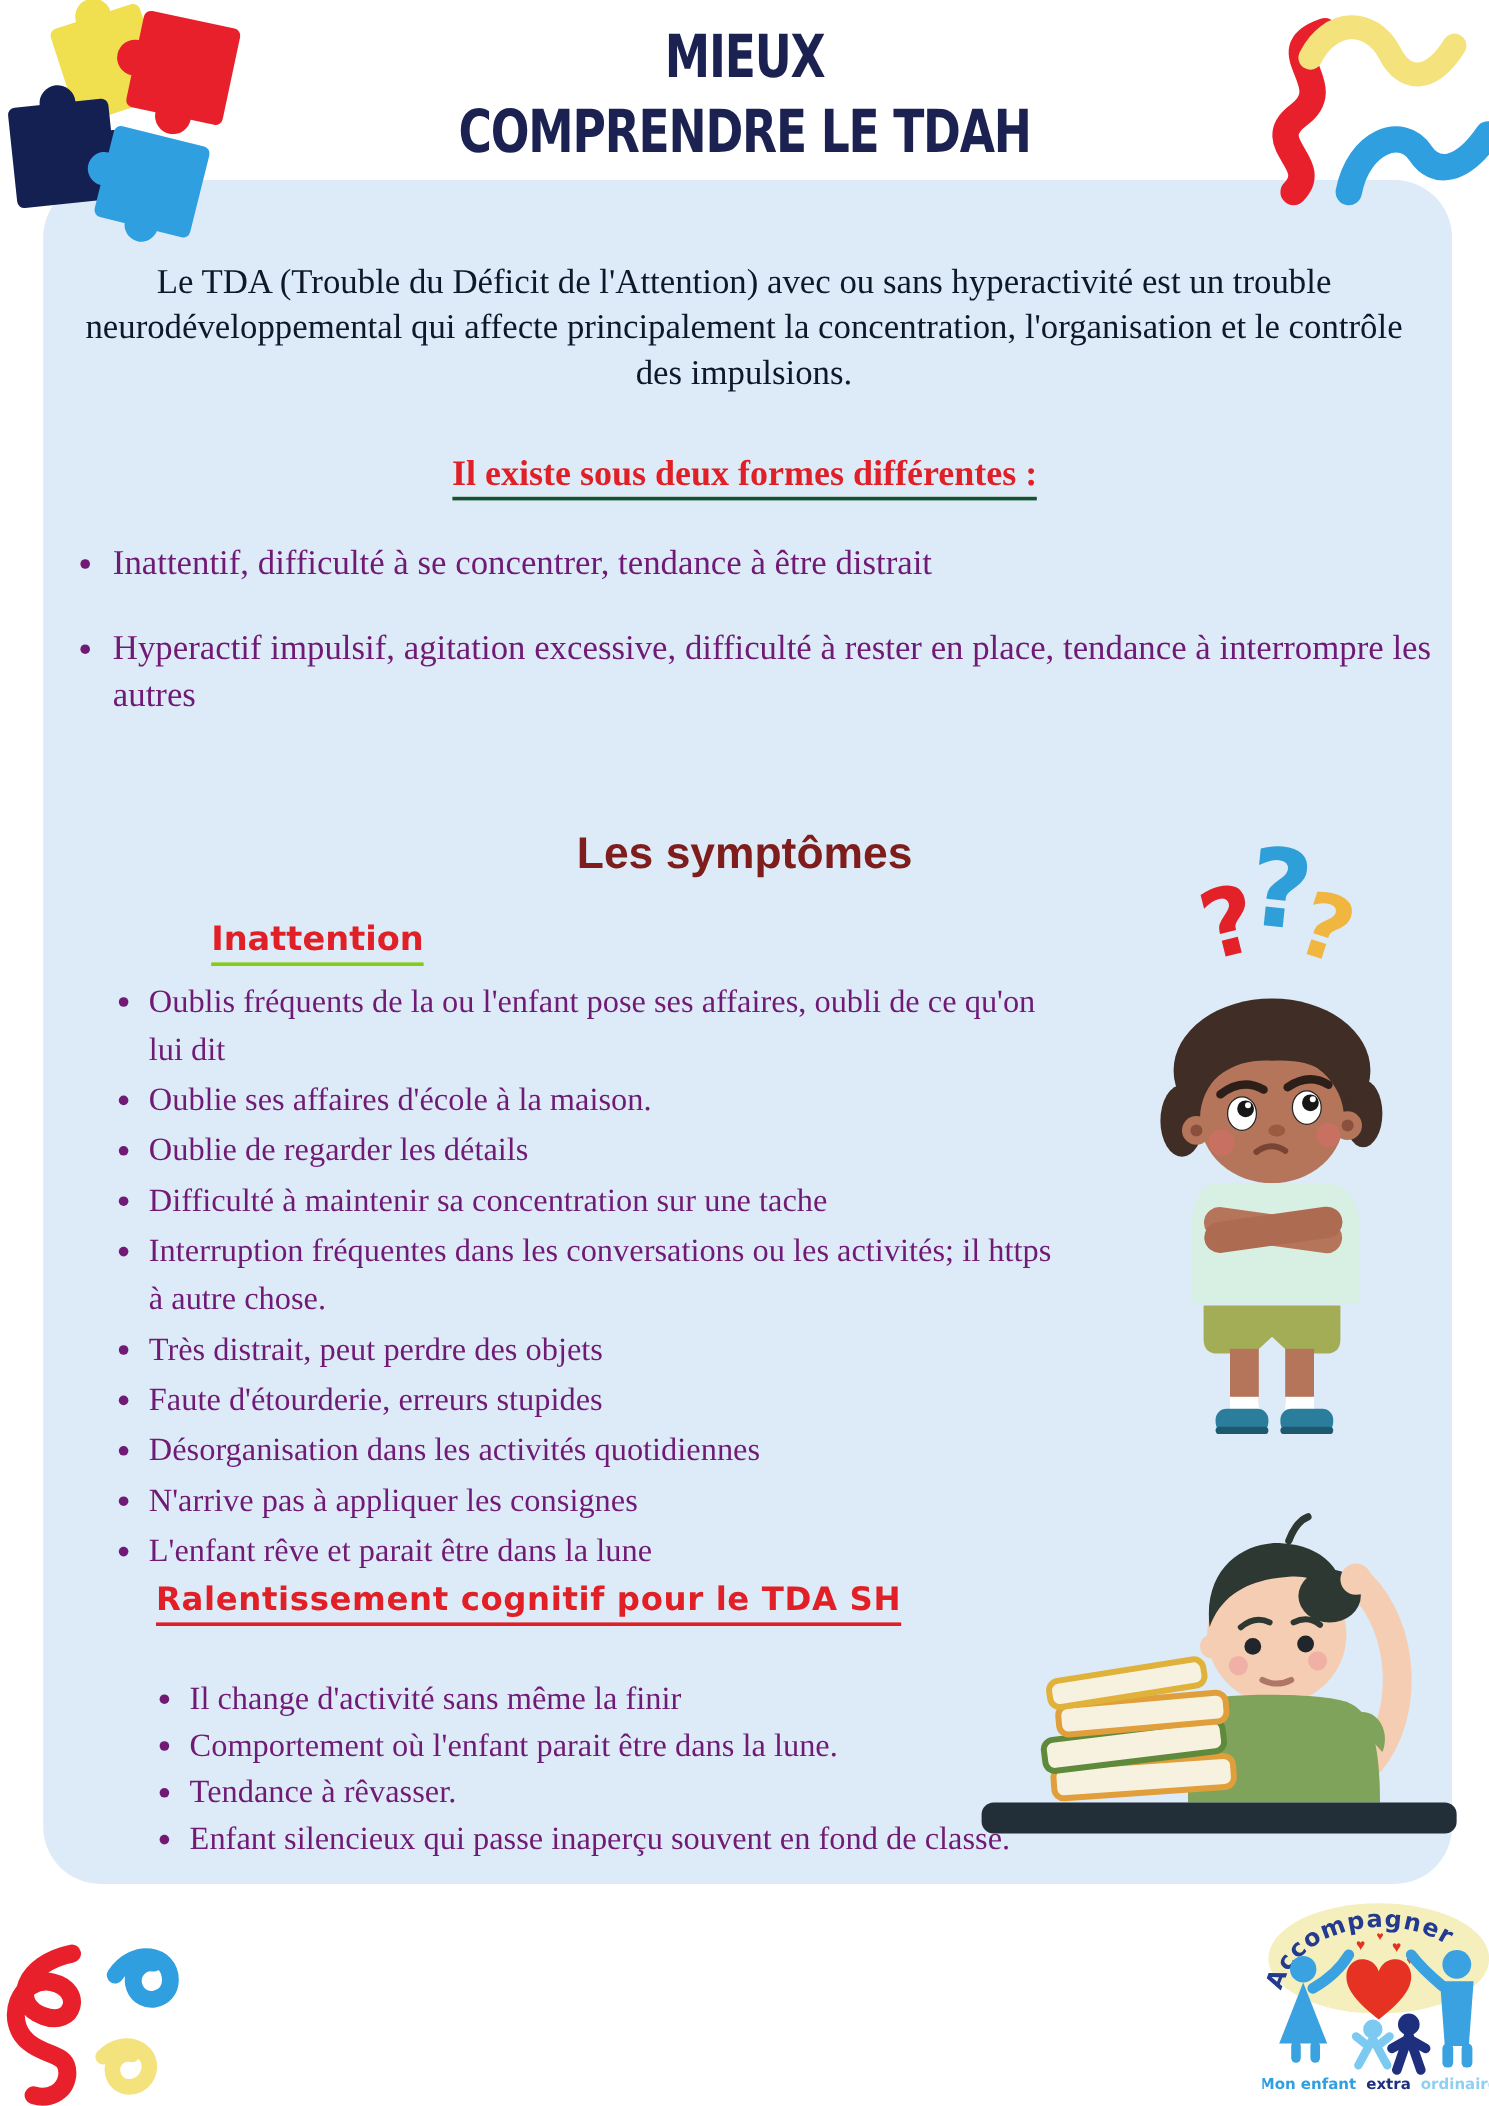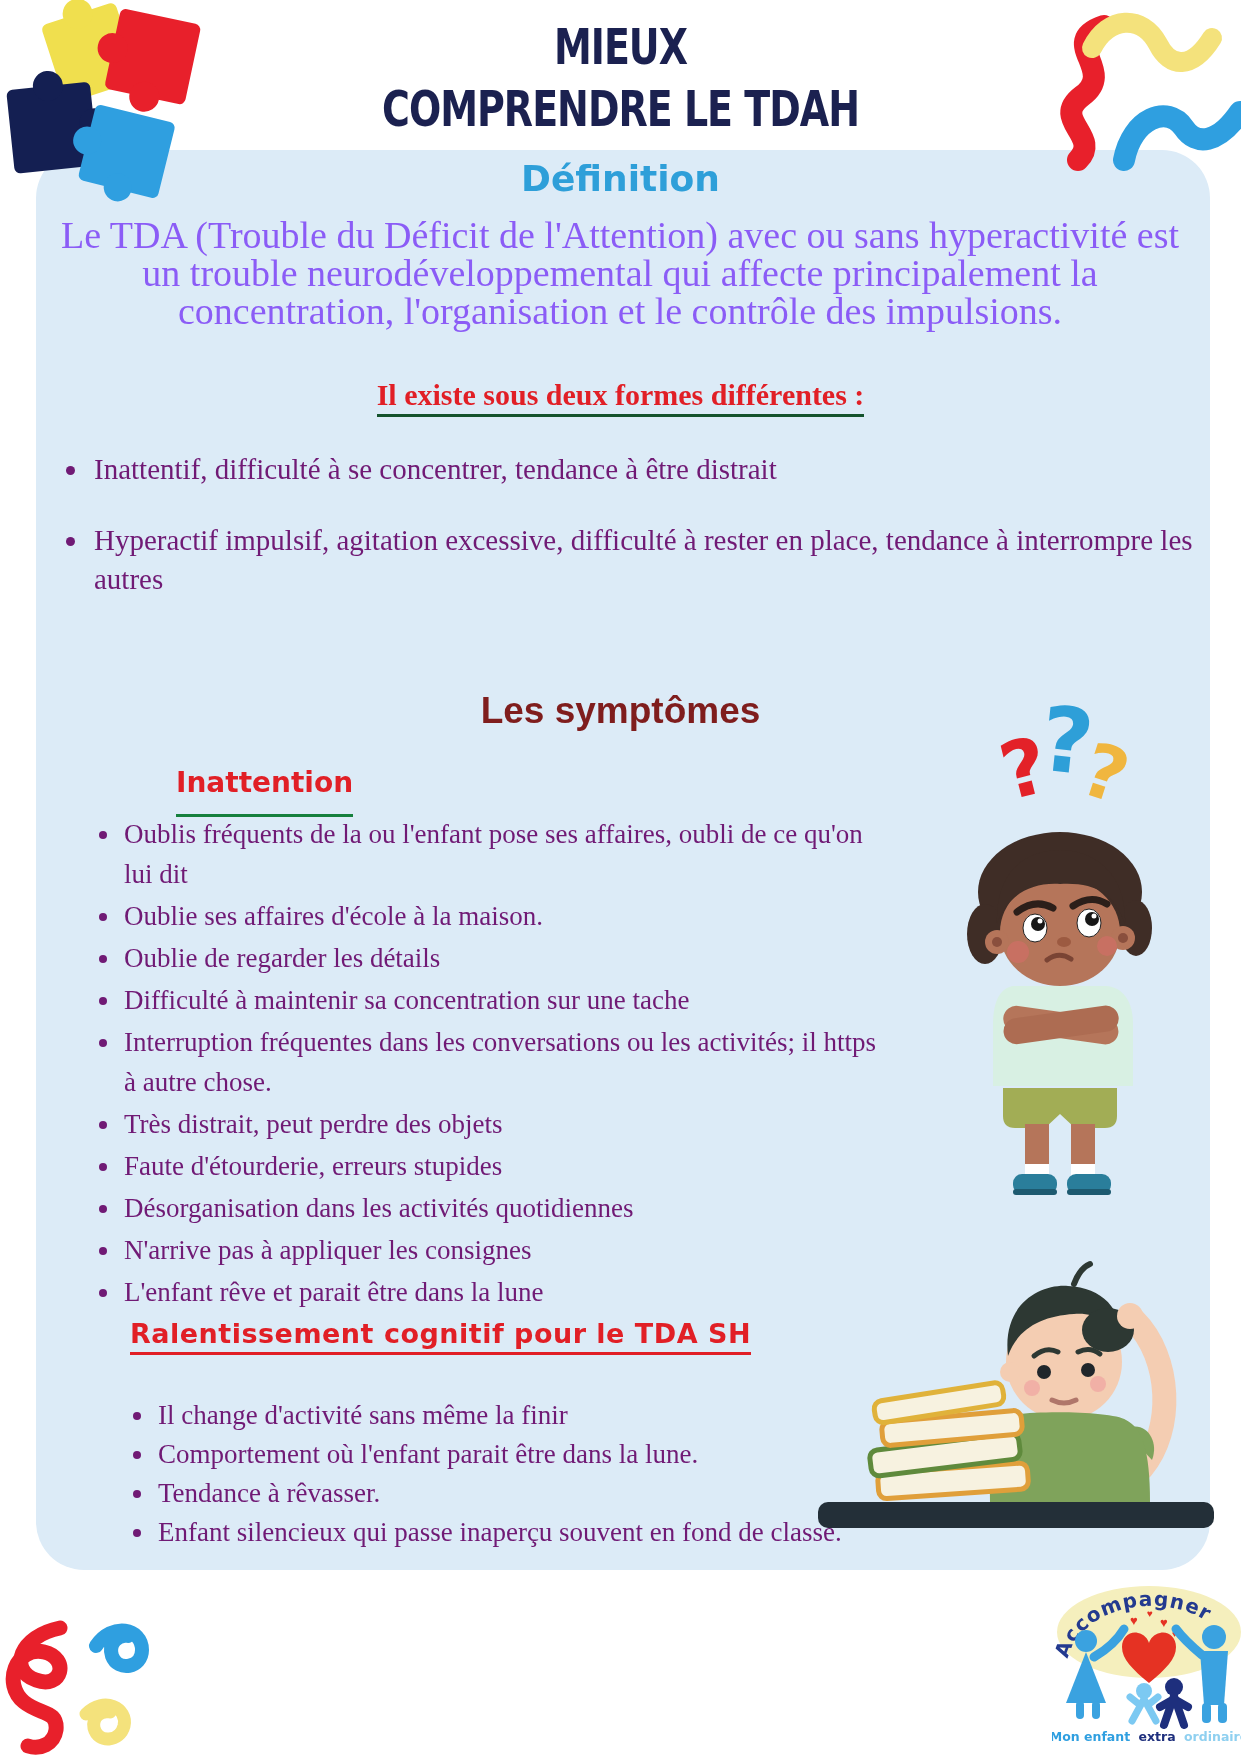--- a/index.html
+++ b/index.html
@@ -31,22 +31,22 @@
   .def-heading{
     position:absolute;top:158px;left:0;right:0;
     text-align:center;
     font-family:"DejaVu Sans", sans-serif;
     font-weight:bold;font-size:36px;
     color:#2e9fd9;
   }
   .def-body{
     position:absolute;top:216px;left:50px;width:1140px;
     text-align:center;
-    font-size:38px;line-height:38px;
-    color:#8b5cf6;
+    font-size:29px;line-height:38px;
+    color:#0f172a;
   }
   .forms-heading{
     position:absolute;top:378px;left:0;right:0;
     text-align:center;
     font-weight:bold;font-size:30px;
     color:#e11f26;
   }
   .forms-heading span{
     display:inline-block;
     border-bottom:3px solid #14532d;
@@ -67,22 +67,22 @@
     text-align:center;
     font-family:Liberation Sans, sans-serif;
     font-weight:bold;font-size:37px;
     color:#7f1d1d;
   }
   .inattention-heading{
     position:absolute;top:766px;left:176px;
     font-family:"DejaVu Sans", sans-serif;
     font-weight:bold;font-size:28px;
     color:#e11f26;
-    border-bottom:3px solid #15803d;
-    padding-bottom:15px;
+    border-bottom:3px solid #84cc16;
+    padding-bottom:3px;
   }
   .inattention-list{
     position:absolute;top:814px;left:88px;width:762px;
     font-size:27px;line-height:40px;
   }
   .inattention-list li{margin-bottom:2px;padding-left:2px;}
   .ralent-heading{
     position:absolute;top:1318px;left:114px;
     font-family:"DejaVu Sans", sans-serif;
     font-weight:bold;font-size:27px;
@@ -149,21 +149,20 @@
       <path d="M72,40 C88,8 122,6 138,36 C150,60 172,62 192,30" stroke="#f4e27c" stroke-width="20"></path>
       <path d="M104,152 C112,110 148,96 164,120 C176,138 198,136 220,104" stroke="#2f9fe0" stroke-width="22"></path>
     </g>
   </svg>
 
   <div class="title">
     <span>MIEUX</span>
     <span>COMPRENDRE LE TDAH</span>
   </div>
 
-  <div class="def-heading">Définition</div>
   <div class="def-body">Le TDA (Trouble du Déficit de l'Attention) avec ou sans hyperactivité est un trouble neurodéveloppemental qui affecte principalement la concentration, l'organisation et le contrôle des impulsions.</div>
 
   <div class="forms-heading">
     <span>Il existe sous deux formes différentes :</span>
   </div>
   <ul class="blist forms-list">
       <li>Inattentif, difficulté à se concentrer, tendance à être distrait</li>
       <li>Hyperactif impulsif, agitation excessive, difficulté à rester en place, tendance à interrompre les autres</li>
     </ul>
 

